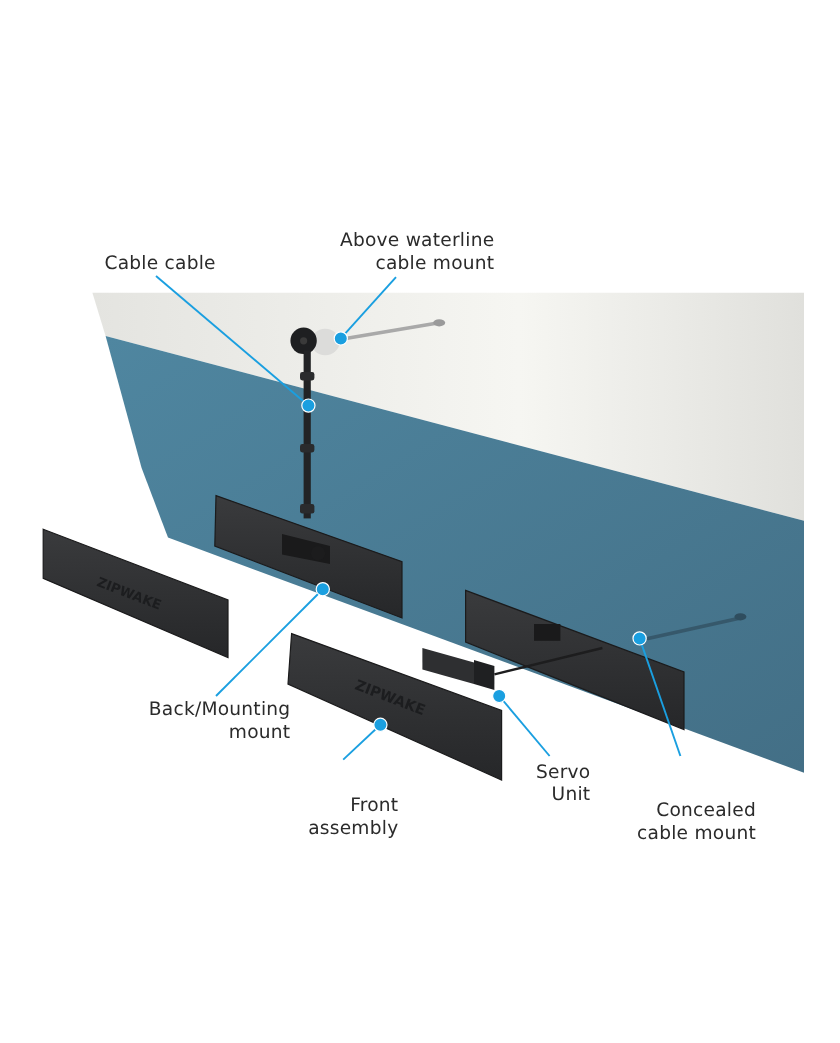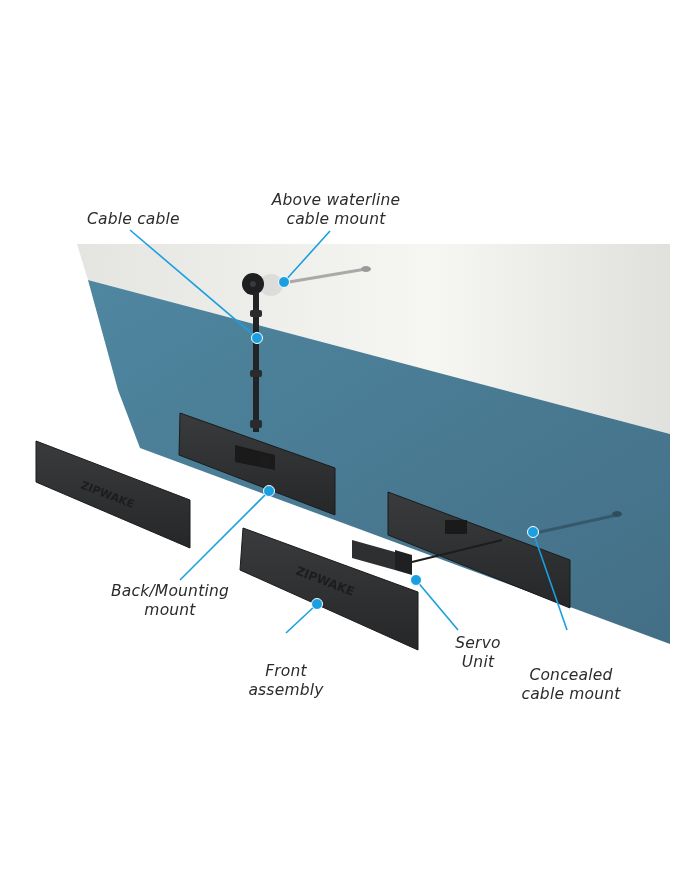--- a/index.html
+++ b/index.html
@@ -1,18 +1,18 @@
 <!DOCTYPE html>
 <html><head>
 <meta charset="utf-8">
 <style>
   html, body { margin:0; padding:0; background:#ffffff; }
   body { width:700px; height:869px; position:relative; overflow:hidden; font-family:"DejaVu Sans","Liberation Sans",sans-serif; }
   #stage { position:absolute; left:0; top:0; width:700px; height:869px; }
-  .label { position:absolute; font-size:15.5px; color:#2b2b2b; text-align:center; line-height:19px; white-space:nowrap; letter-spacing:0.2px;font-style:italic; }
+  .label { position:absolute; font-size:15.5px; color:#2b2b2b; text-align:right; line-height:19px; white-space:nowrap; letter-spacing:0.2px; }
   .label span { display:block; }
 </style>
 </head>
 <body>
 
 <div id="stage">
   <svg width="700" height="869" viewBox="0 0 700 869">
     <defs>
       <linearGradient id="whiteGrad" x1="0" y1="0" x2="1" y2="0">
         <stop offset="0" stop-color="#e4e4e0"></stop>
@@ -105,21 +105,21 @@
     <span>cable mount</span>
   </div>
   <div class="label" style="left:98px; top:582px; width:144px;">
     <span>Back/Mounting</span>
     <span>mount</span>
   </div>
   <div class="label" style="left:240px; top:634px; width:92px;margin-top:28px;">
     <span>Front</span>
     <span>assembly</span>
   </div>
-  <div class="label" style="left:448px; top:634px; width:60px;">
+  <div class="label" style="left:432px; top:634px; width:60px;">
     <span>Servo</span>
     <span>Unit</span>
   </div>
   <div class="label" style="left:512px; top:634px; width:118px;margin-top:32px;">
     <span>Concealed</span>
     <span>cable mount</span>
   </div>
 </div>
 
 </body></html>

